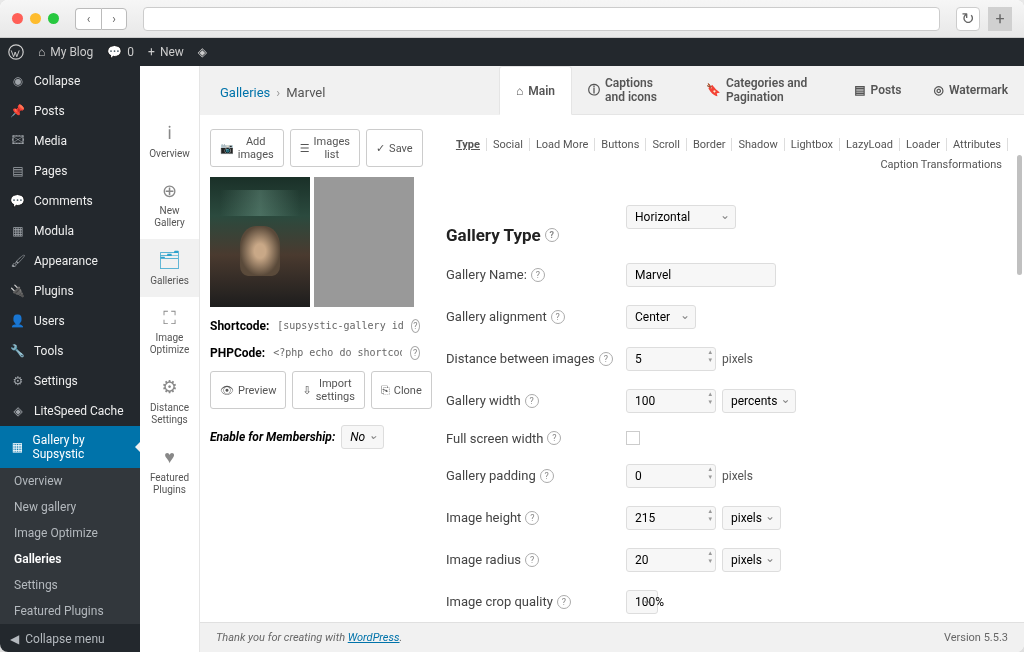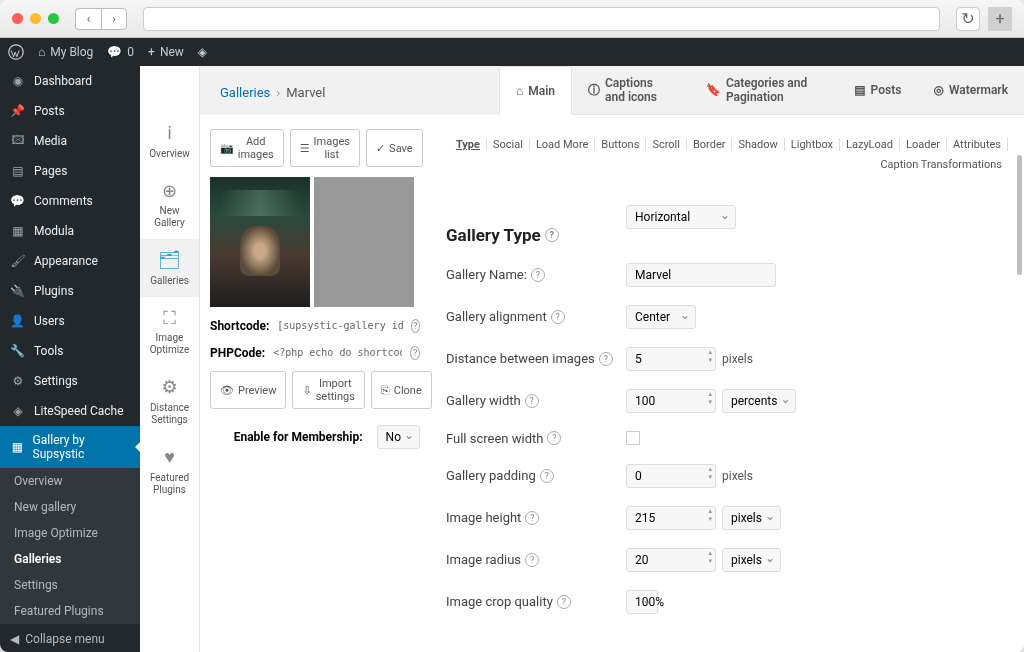--- a/index.html
+++ b/index.html
@@ -61,21 +61,21 @@
 .thumb-area { display: flex; gap: 4px; }
 .thumb { width: 100px; height: 130px; background: linear-gradient(180deg,#1a3028 0%,#2b4a3e 30%,#4a3a2f 60%,#1d1d1d 100%); position: relative; overflow: hidden; }
 .thumb::before { content:''; position:absolute; top:38%; left:30%; width:40px; height:50px; background: radial-gradient(ellipse at center, #c9a887 20%, #5a4a3a 70%); border-radius: 40% 40% 20% 20%; }
 .thumb::after { content:''; position:absolute; top:10%; left:10%; width:80%; height:20%; background: linear-gradient(90deg, transparent, rgba(150,200,180,0.3), transparent); }
 .thumb-grey { width: 100px; height: 130px; background: #999; }
 .field-row { display: flex; flex-direction: column; gap: 3px; justify-content: center; }
 .field-row .lbl { font-weight: 700; font-size: 12px; }
 .field-row .val { background: #fff; border: none; padding: 3px 2px; font-family: monospace; font-size: 10px; color: #666; width: 100%; }
 .code-row { display: flex; align-items: center; gap: 6px; }
 .help-q { width: 14px; height: 14px; border-radius: 50%; border: 1px solid #aaa; display: inline-flex; align-items: center; justify-content: center; font-size: 9px; color: #888; }
-.membership-row { display: flex; align-items: center; justify-content: flex-end; gap: 14px; margin-top: 6px; }
+.membership-row { display: flex; align-items: center; justify-content: flex-start; gap: 6px; margin-top: 6px; font-style: italic; }
 
 .right-panel { flex: 1; padding: 20px 16px 0 16px; overflow-y: auto; position: relative; }
 .sub-tabs { text-align: right; font-size: 11px; color: #555; margin-bottom: 14px; line-height: 1.8; }
 .sub-tabs span { padding: 0 6px; border-right: 1px solid #ddd; cursor: pointer; }
 .sub-tabs span:last-child { border-right: none; }
 .sub-tabs span.active { font-weight: 700; text-decoration: underline; }
 
 .settings-list { display: flex; flex-direction: column; gap: 18px; padding-bottom: 10px; }
 .setting-row { display: flex; align-items: center; }
 .setting-label { width: 180px; font-size: 13px; color: #444; display: flex; align-items: center; gap: 4px; }
@@ -134,21 +134,21 @@
         <span>+</span>
         <span>New</span>
       </span>
       <span class="tb-item">◈</span>
     </div>
 
     <div class="wp-body">
       <div class="wp-sidebar">
         <div class="menu-item">
             <span class="menu-icon">◉</span>
-            <span>Dashboard</span>
+            <span>Collapse</span>
           </div>
         <div class="separator"></div>
         <div class="menu-item">
             <span class="menu-icon">📌</span>
             <span>Posts</span>
           </div>
         <div class="menu-item">
             <span class="menu-icon">🖾</span>
             <span>Media</span>
           </div>
@@ -421,17 +421,21 @@
                       <span class="help-q">?</span>
                     </div>
                   <div class="setting-control">
                       <span class="unit-sel" style="width:32px">100%</span>
                     </div>
                 </div>
               </div>
             </div>
           </div>
 
+          <div class="footer">
+            <span><span>Thank you for creating with </span><a href="#">WordPress</a>.</span>
+            <span class="version">Version 5.5.3</span>
+          </div>
         </div>
       </div>
     </div>
   </div>
 </div>
 
 </body></html>

